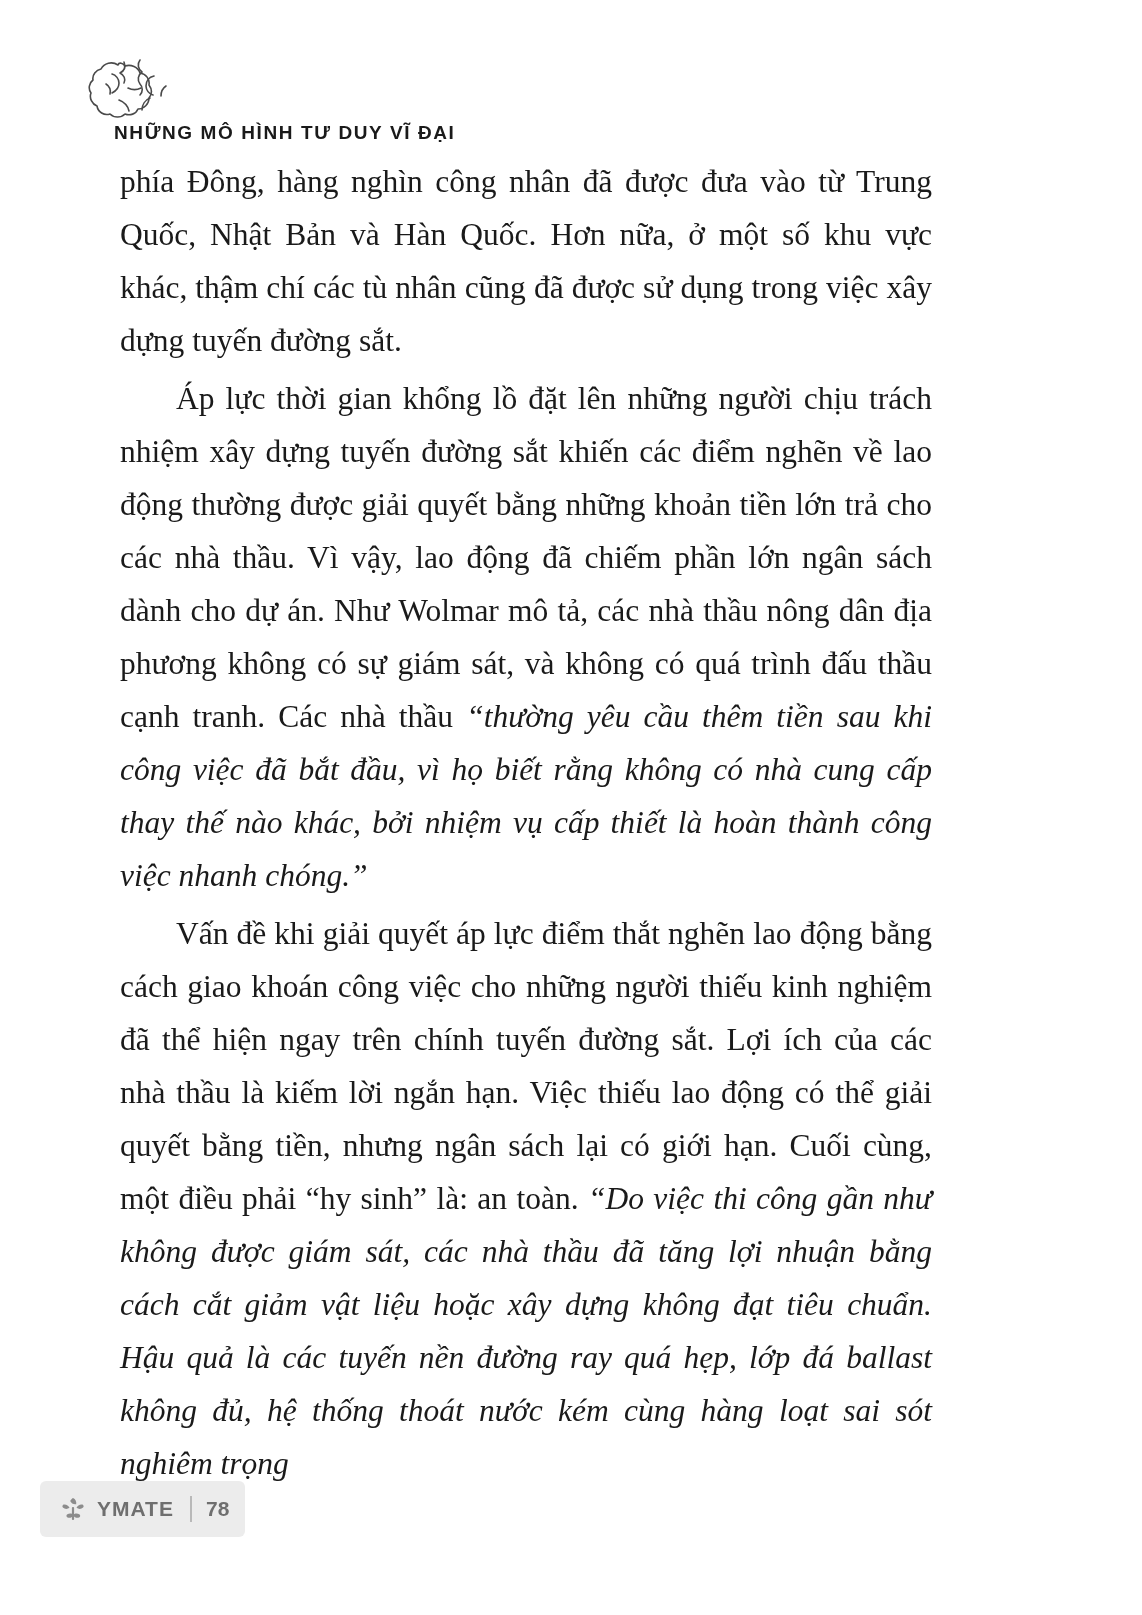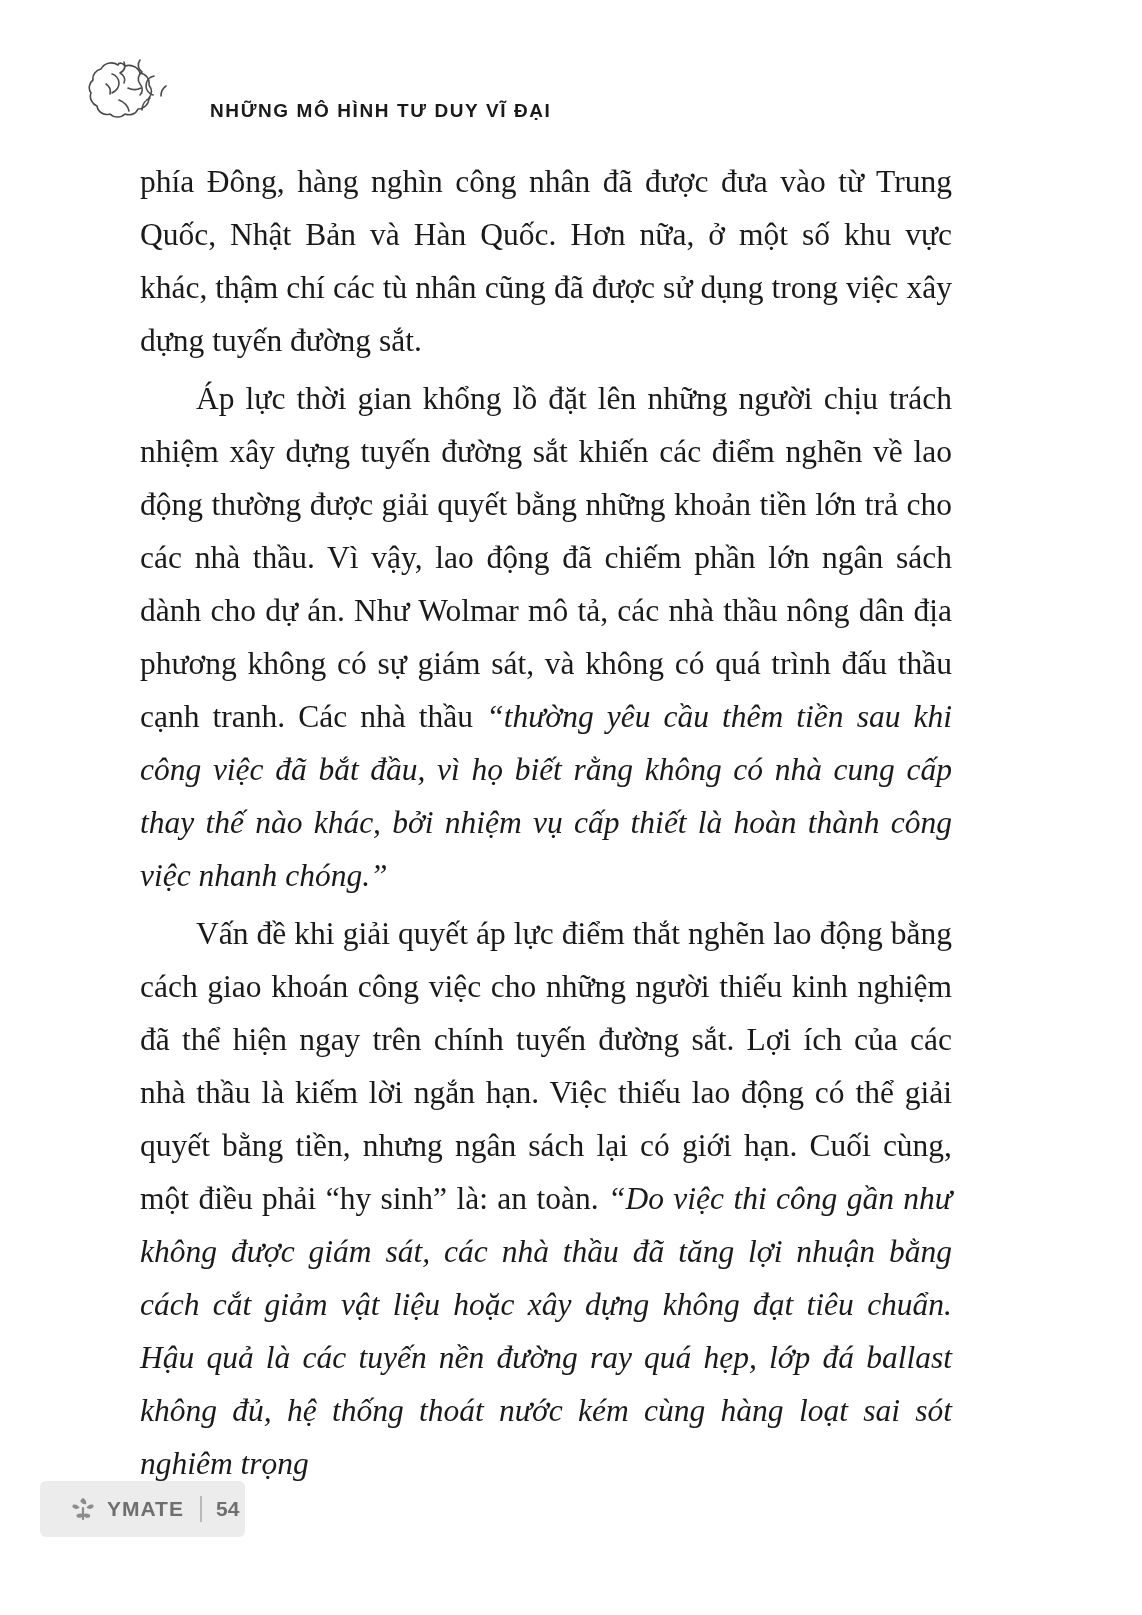--- a/index.html
+++ b/index.html
@@ -22,43 +22,44 @@
     height: 1615px;
     box-sizing: border-box;
   }
 
   
   .header {
     position: absolute;
     top: 52px;
     left: 88px;
     display: flex;
-    align-items: flex-end;
+    align-items: flex-start;
     height: 70px;
+    flex-direction: column;
   }
   .brain-icon {
     width: 96px;
     height: 70px;
     flex: 0 0 auto;
   }
   .header-title {
     margin-left: 26px;
     font-family: "Liberation Sans", sans-serif;
     font-weight: bold;
     font-size: 19px;
     letter-spacing: 1.6px;
     color: #1a1a1a;
     white-space: nowrap;
   }
 
   
   .content {
     position: absolute;
     top: 155px;
-    left: 140px;
+    left: 120px;
     width: 812px;
   }
   .para {
     font-size: 31.5px;
     line-height: 53px;
     text-align: justify;
     text-justify: inter-word;
     margin: 0 0 5px 0;
     color: #1a1a1a;
     font-family: "Liberation Serif", serif;
@@ -75,21 +76,21 @@
   .footer {
     position: absolute;
     left: 40px;
     bottom: 78px;
     width: 205px;
     height: 56px;
     background: #ececec;
     border-radius: 6px;
     display: flex;
     align-items: center;
-    padding-left: 28px;
+    padding-left: 18px;
     box-sizing: border-box;
   }
   .logo-mark {
     width: 30px;
     height: 30px;
     flex: 0 0 auto;
   }
   .logo-text {
     font-family: "Liberation Sans", sans-serif;
     font-weight: bold;
@@ -156,16 +157,16 @@
           <path d="M5.5 10.5c2.7-.4 5 .9 6 3.3-2.1 1.6-4.8 1.5-6.6-.3-.8-.9-.6-2.3.6-3z"></path>
           <path d="M24.5 10.5c1.3.7 1.5 2.1.6 3-1.8 1.8-4.5 1.9-6.6.3 1-2.4 3.3-3.7 6-3.3z"></path>
           <path d="M9 20.5c2.2-1.6 4.9-1.5 6.8.4-1.2 2.3-3.7 3.4-6.2 2.6-1.2-.4-1.6-2-.6-3z"></path>
           <path d="M21.6 20.5c1 1 .6 2.6-.6 3-2.5.8-5-.3-6.2-2.6 1.9-1.9 4.6-2 6.8-.4z"></path>
           <rect x="13.9" y="13" width="2.2" height="13" rx="1"></rect>
         </g>
       </svg>
     </span>
     <span class="logo-text">YMATE</span>
     <span class="footer-sep"></span>
-    <span class="page-number">54</span>
+    <span class="page-number">78</span>
   </div>
 
 </div>
 
 </body></html>

